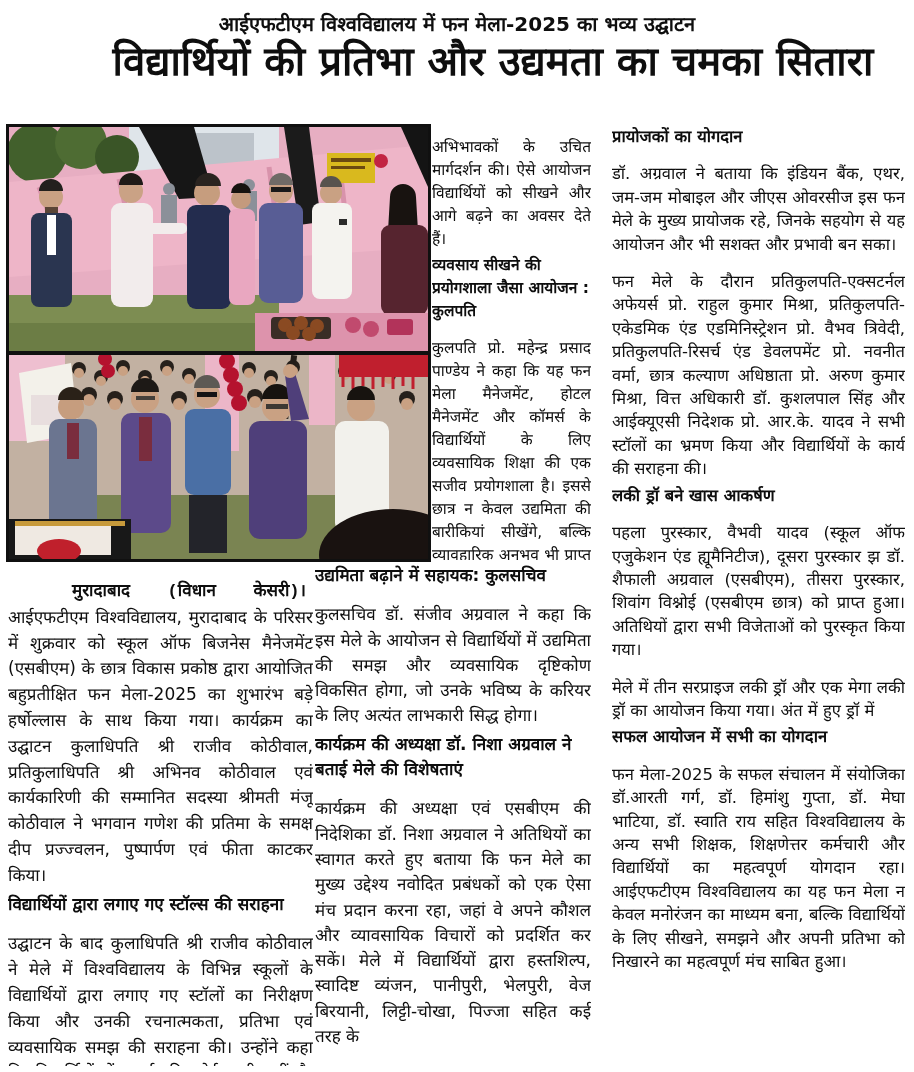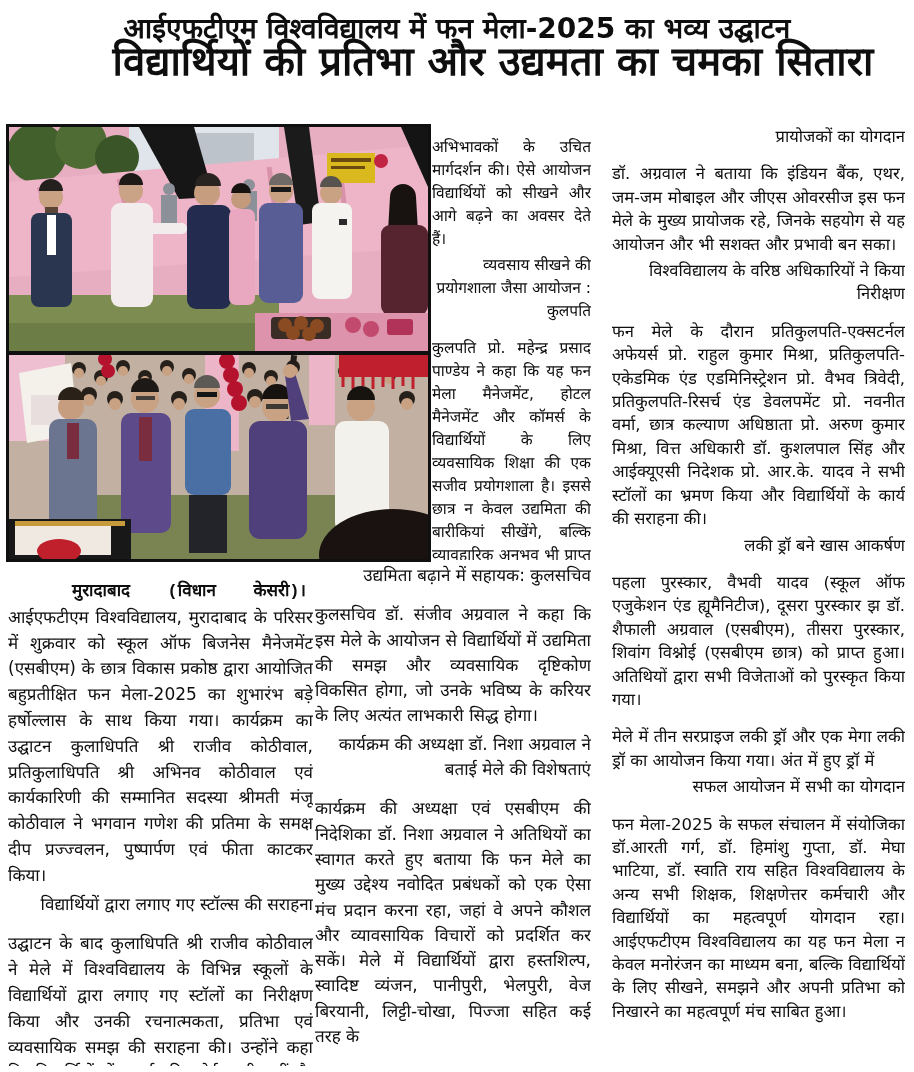--- a/index.html
+++ b/index.html
@@ -3,33 +3,33 @@
 <meta charset="utf-8">
 <style>
   html,body{margin:0;padding:0;background:#888;}
   .page{
     position:relative;width:914px;height:1072px;background:#ffffff;
     font-family:"DejaVu Sans","Liberation Sans",sans-serif;color:#0e0e0e;
     overflow:hidden;margin:0 auto;
   }
   .kicker{
     position:absolute;top:12px;left:0;width:914px;text-align:center;
-    font-size:28px;font-weight:bold;letter-spacing:0;line-height:1.2;
+    font-size:20px;font-weight:bold;letter-spacing:0;line-height:1.2;
   }
   .headline{
     position:absolute;top:38px;left:0;width:914px;text-align:center;
     font-size:40px;font-weight:bold;line-height:1.15;padding-left:36px;
   }
   .photo{position:absolute;border:3px solid #101010;background:#e7aec2;overflow:hidden;}
   .photo svg{display:block;}
   .photo1{left:6px;top:124px;width:419px;height:224px;}
   .photo2{left:6px;top:352px;width:419px;height:204px;}
   .col{position:absolute;overflow:hidden;text-align:justify;}
   .col p{margin:14px 0 2px 0;}
-  .col h3{margin:3px 0 2px 0;font-size:inherit;font-weight:normal;text-align:right;line-height:inherit;}
+  .col h3{margin:3px 0 2px 0;font-size:inherit;font-weight:bold;text-align:left;line-height:inherit;}
   .col-left{left:8px;top:564px;width:305px;height:502px;font-size:17px;line-height:25.8px;}
   .col-mid-narrow{left:432px;top:122px;width:159px;height:438px;font-size:15.5px;line-height:23px;}
   .col-mid-wide{left:315px;top:560px;width:276px;height:506px;font-size:17px;line-height:25.3px;}
   .col-right{left:612px;top:122px;width:293px;height:944px;font-size:16.5px;line-height:23.4px;}
   .dateline{font-weight:bold;margin-right:7px;font-family:Liberation Mono, monospace;}
   .para-first{text-indent:64px;}
 </style>
 </head>
 <body>
 
@@ -267,21 +267,20 @@
   <div class="col col-mid-wide">
     <h3>उद्यमिता बढ़ाने में सहायक: कुलसचिव</h3>
     <p>कुलसचिव डॉ. संजीव अग्रवाल ने कहा कि इस मेले के आयोजन से विद्यार्थियों में उद्यमिता की समझ और व्यवसायिक दृष्टिकोण विकसित होगा, जो उनके भविष्य के करियर के लिए अत्यंत लाभकारी सिद्ध होगा।</p>
     <h3>कार्यक्रम की अध्यक्षा डॉ. निशा अग्रवाल ने बताई मेले की विशेषताएं</h3>
     <p>कार्यक्रम की अध्यक्षा एवं एसबीएम की निदेशिका डॉ. निशा अग्रवाल ने अतिथियों का स्वागत करते हुए बताया कि फन मेले का मुख्य उद्देश्य नवोदित प्रबंधकों को एक ऐसा मंच प्रदान करना रहा, जहां वे अपने कौशल और व्यावसायिक विचारों को प्रदर्शित कर सकें। मेले में विद्यार्थियों द्वारा हस्तशिल्प, स्वादिष्ट व्यंजन, पानीपुरी, भेलपुरी, वेज बिरयानी, लिट्टी-चोखा, पिज्जा सहित कई तरह के</p>
   </div>
 
   <div class="col col-right">
     <h3>प्रायोजकों का योगदान</h3>
     <p>डॉ. अग्रवाल ने बताया कि इंडियन बैंक, एथर, जम-जम मोबाइल और जीएस ओवरसीज इस फन मेले के मुख्य प्रायोजक रहे, जिनके सहयोग से यह आयोजन और भी सशक्त और प्रभावी बन सका।</p>
-    <h3>विश्वविद्यालय के वरिष्ठ अधिकारियों ने किया निरीक्षण</h3>
     <p>फन मेले के दौरान प्रतिकुलपति-एक्सटर्नल अफेयर्स प्रो. राहुल कुमार मिश्रा, प्रतिकुलपति-एकेडमिक एंड एडमिनिस्ट्रेशन प्रो. वैभव त्रिवेदी, प्रतिकुलपति-रिसर्च एंड डेवलपमेंट प्रो. नवनीत वर्मा, छात्र कल्याण अधिष्ठाता प्रो. अरुण कुमार मिश्रा, वित्त अधिकारी डॉ. कुशलपाल सिंह और आईक्यूएसी निदेशक प्रो. आर.के. यादव ने सभी स्टॉलों का भ्रमण किया और विद्यार्थियों के कार्य की सराहना की।</p>
     <h3>लकी ड्रॉ बने खास आकर्षण</h3>
     <p>पहला पुरस्कार, वैभवी यादव (स्कूल ऑफ एजुकेशन एंड ह्यूमैनिटीज), दूसरा पुरस्कार झ डॉ. शैफाली अग्रवाल (एसबीएम), तीसरा पुरस्कार, शिवांग विश्नोई (एसबीएम छात्र) को प्राप्त हुआ। अतिथियों द्वारा सभी विजेताओं को पुरस्कृत किया गया।</p>
     <p>मेले में तीन सरप्राइज लकी ड्रॉ और एक मेगा लकी ड्रॉ का आयोजन किया गया। अंत में हुए ड्रॉ में</p>
     <h3>सफल आयोजन में सभी का योगदान</h3>
     <p>फन मेला-2025 के सफल संचालन में संयोजिका डॉ.आरती गर्ग, डॉ. हिमांशु गुप्ता, डॉ. मेघा भाटिया, डॉ. स्वाति राय सहित विश्वविद्यालय के अन्य सभी शिक्षक, शिक्षणेत्तर कर्मचारी और विद्यार्थियों का महत्वपूर्ण योगदान रहा। आईएफटीएम विश्वविद्यालय का यह फन मेला न केवल मनोरंजन का माध्यम बना, बल्कि विद्यार्थियों के लिए सीखने, समझने और अपनी प्रतिभा को निखारने का महत्वपूर्ण मंच साबित हुआ।</p>
   </div>
 
 </div>
 

